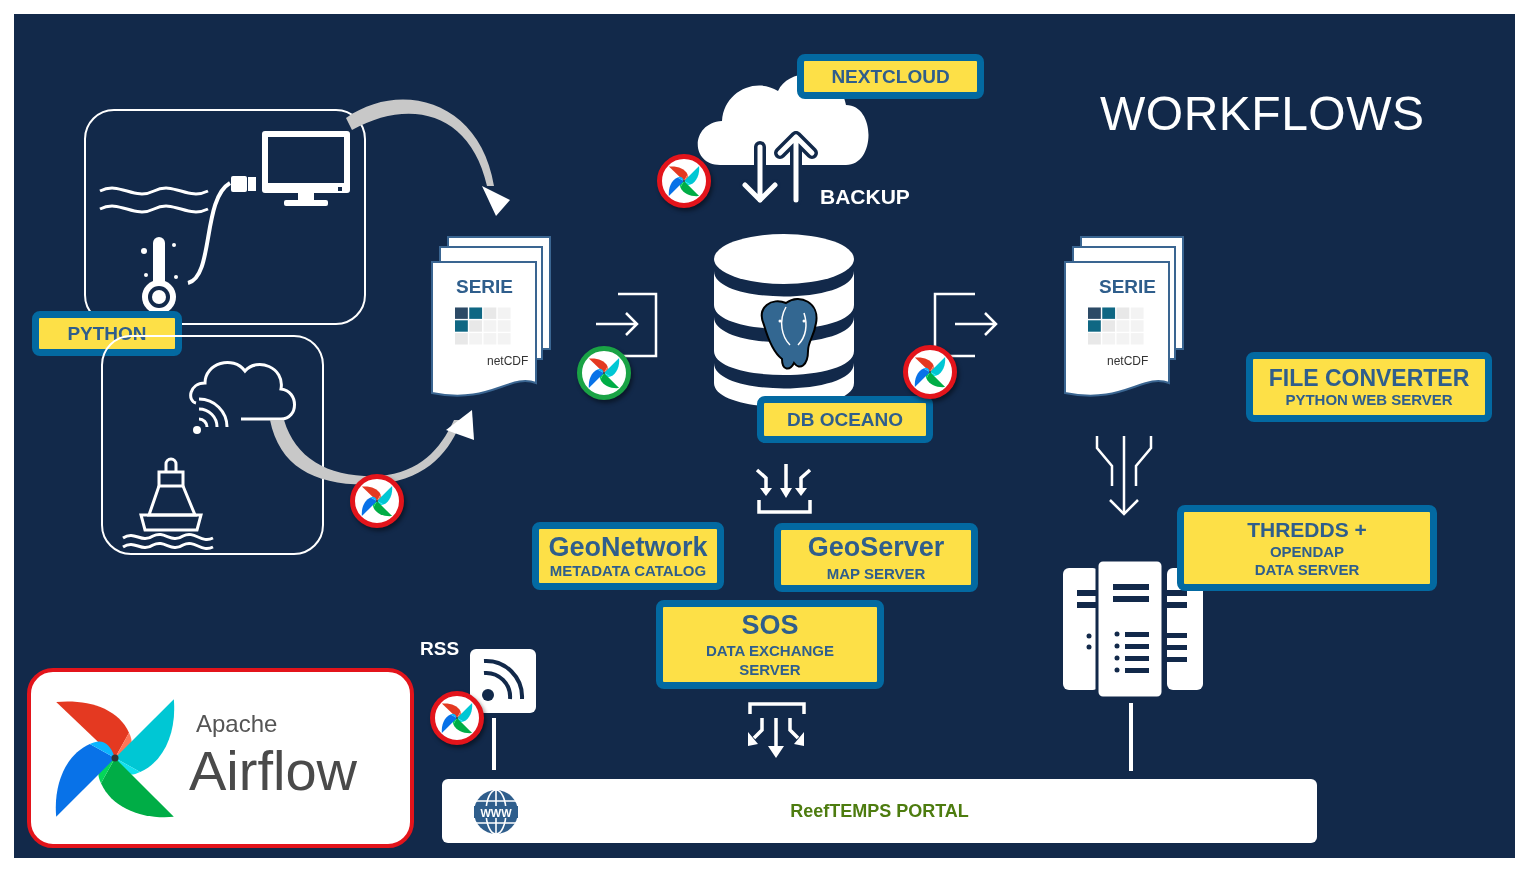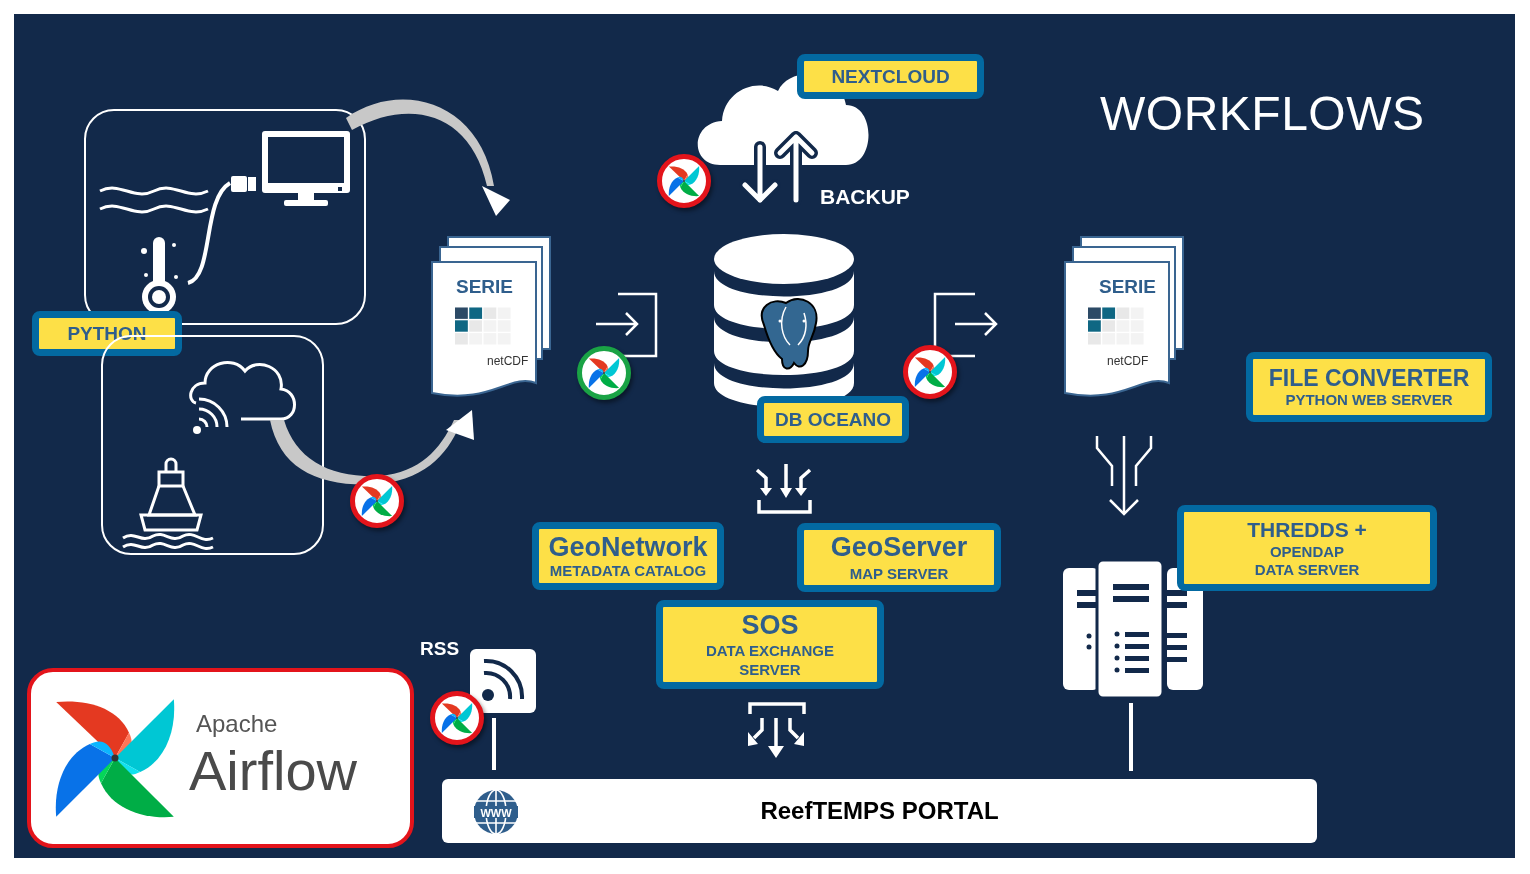--- a/index.html
+++ b/index.html
@@ -186,34 +186,34 @@
   <path d="M2 38 C2 72 142 72 142 38 L142 72 C142 104 2 104 2 72 Z" fill="#fff"></path>
   <path d="M2 84 C2 118 142 118 142 84 L142 118 C142 150 2 150 2 118 Z" fill="#fff"></path>
   <path d="M2 130 C2 164 142 164 142 130 L142 150 C142 182 2 182 2 150 Z" fill="#fff"></path>
   <g>
     <path d="M52 92 C44 74 60 64 74 70 C88 60 108 70 104 90 C102 104 96 108 96 118 C96 132 88 138 82 130 C78 138 70 138 70 126 C62 120 56 106 52 92 Z" fill="#336791" stroke="#000" stroke-width="2"></path>
     <path d="M74 74 C66 88 70 104 78 112 M92 80 C96 92 94 104 86 112" fill="none" stroke="#fff" stroke-width="1.5"></path>
     <circle cx="68" cy="88" r="1.5" fill="#fff"></circle>
       <circle cx="92" cy="88" r="1.5" fill="#fff"></circle>
   </g>
 </svg>
-<div class="label-box" style="left:757px; top:396px; width:152px; height:47px; font-size:19px;">
+<div class="label-box" style="left:757px; top:396px; width:176px; height:47px; font-size:19px;">
   <span>DB OCEANO</span>
 </div>
 
 <div class="label-box" style="left:1246px; top:352px; width:246px; height:70px;">
   <span style="font-size:23px;">FILE CONVERTER</span>
   <span style="font-size:15px; margin-top:2px;">PYTHON WEB SERVER</span>
 </div>
 
 <div class="label-box" style="left:532px; top:522px; width:192px; height:68px;">
   <span style="font-size:27px;">GeoNetwork</span>
   <span style="font-size:15px; margin-top:2px;">METADATA CATALOG</span>
 </div>
-<div class="label-box" style="left:797px; top:523px; width:204px; height:69px;">
+<div class="label-box" style="left:774px; top:523px; width:204px; height:69px;">
   <span style="font-size:27px;">GeoServer</span>
   <span style="font-size:15px; margin-top:4px;">MAP SERVER</span>
 </div>
 <div class="label-box" style="left:656px; top:600px; width:228px; height:89px;">
   <span style="font-size:27px;">SOS</span>
   <span style="font-size:15px; margin-top:4px;">DATA EXCHANGE</span>
   <span style="font-size:15px; margin-top:3px;">SERVER</span>
 </div>
 
 <svg class="abs" style="left:1063px; top:560px;" width="140" height="140" viewBox="0 0 140 140">
@@ -258,21 +258,21 @@
 <div class="abs" style="left:442px; top:779px; width:875px; height:64px; background:#fff; border-radius:6px;"></div>
 <svg class="abs" style="left:469px; top:788px;" width="54" height="48" viewBox="0 0 54 48">
   <circle cx="27" cy="24" r="22" fill="#2f5e8c"></circle>
   <g fill="none" stroke="#fff" stroke-width="1.6">
     <ellipse cx="27" cy="24" rx="10" ry="22"></ellipse>
     <path d="M27 2 L27 46 M7 13 L47 13 M7 35 L47 35"></path>
   </g>
   <rect x="5" y="18" width="44" height="12" fill="#2f5e8c"></rect>
   <text x="27" y="28.5" font-family="Liberation Sans, sans-serif" font-weight="bold" font-size="11" fill="#fff" text-anchor="middle">WWW</text>
 </svg>
-<div class="abs" style="left:442px; top:779px; width:875px; height:64px; display:flex; align-items:center; justify-content:center; color:#000000; font-weight:bold; font-size:24px; pointer-events:none;border-radius:18px;">ReefTEMPS PORTAL</div>
+<div class="abs" style="left:442px; top:779px; width:875px; height:64px; display:flex; align-items:center; justify-content:center; color:#4d7c0f; font-weight:bold; font-size:18px; pointer-events:none;border-radius:18px;">ReefTEMPS PORTAL</div>
 
 <div class="abs" style="left:27px; top:668px; width:387px; height:180px; background:#fff; border:4px solid #e3141b; border-radius:26px; box-sizing:border-box;"></div>
 <svg class="abs" style="left:45px; top:688px;" width="140" height="140" viewBox="0 0 100 100">
     <use href="#pinwheel"></use>
   </svg>
 <div class="abs" style="left:196px; top:710px; font-size:24px; color:#555;">Apache</div>
 <div class="abs" style="left:189px; top:738px; font-size:56px; color:#4a4a4a;">Airflow</div>
 
 <div class="badge red" style="left:350px; top:474px;">
   <svg width="36" height="36" viewBox="0 0 100 100">

